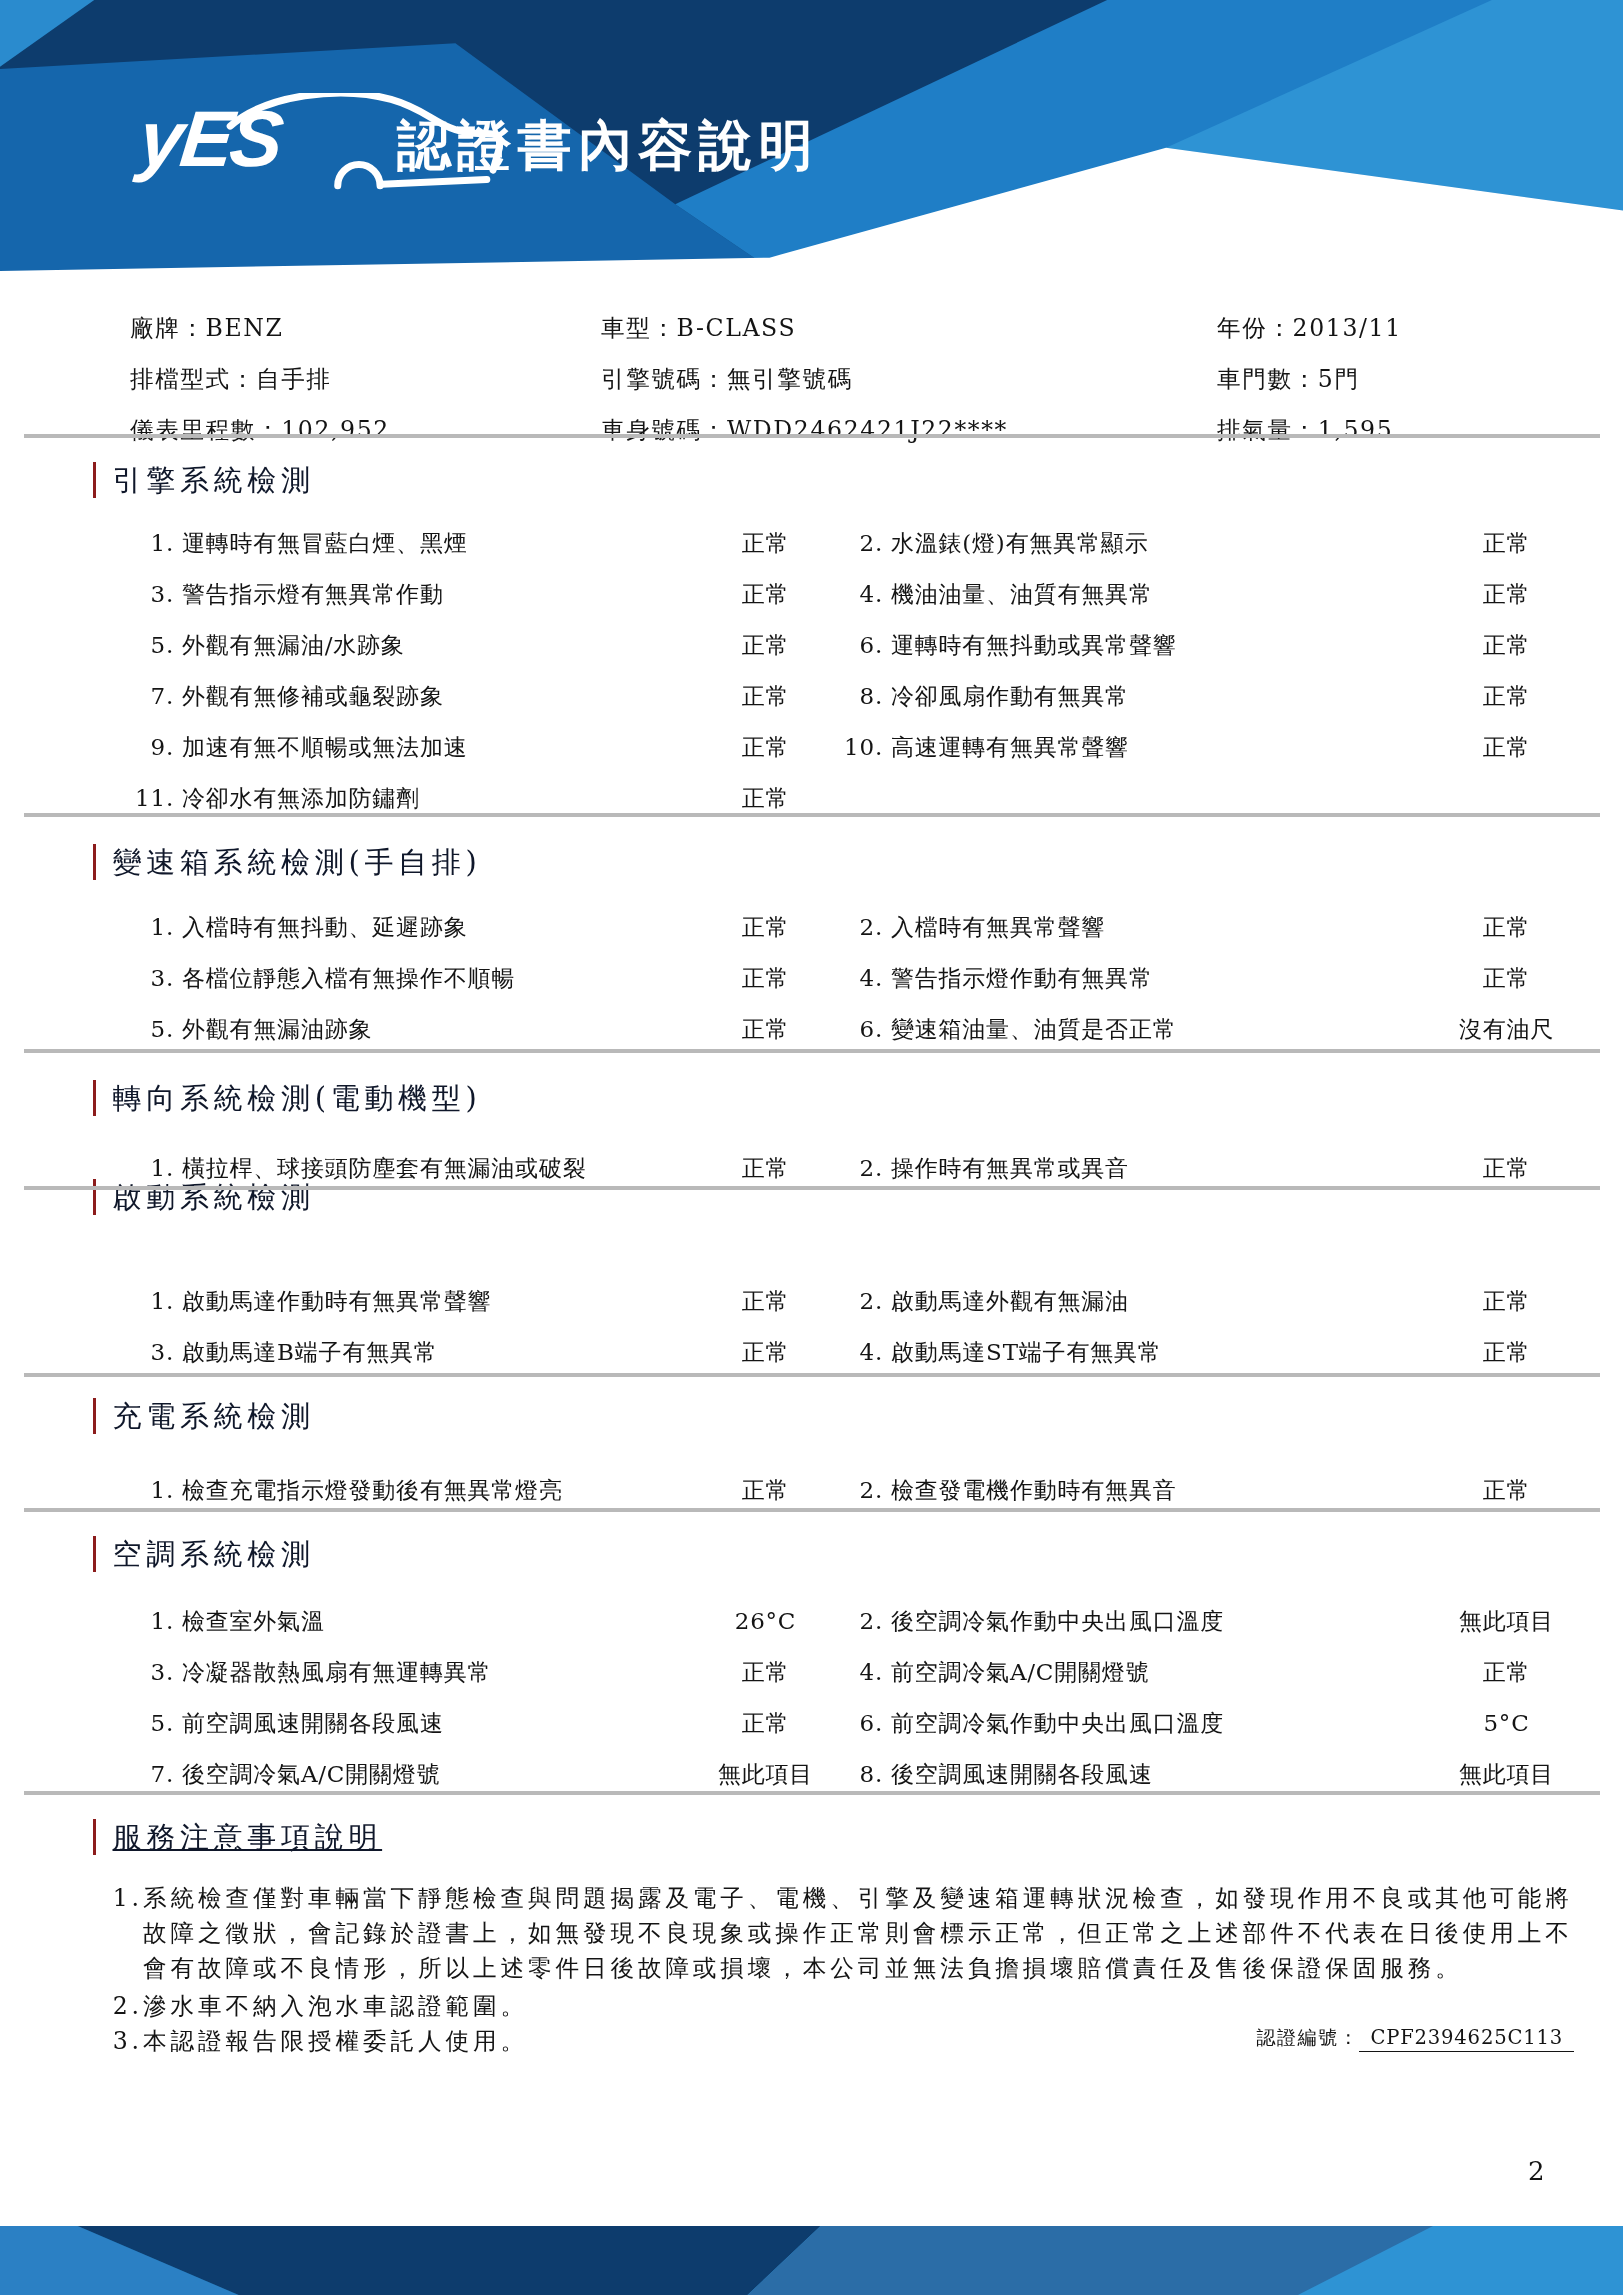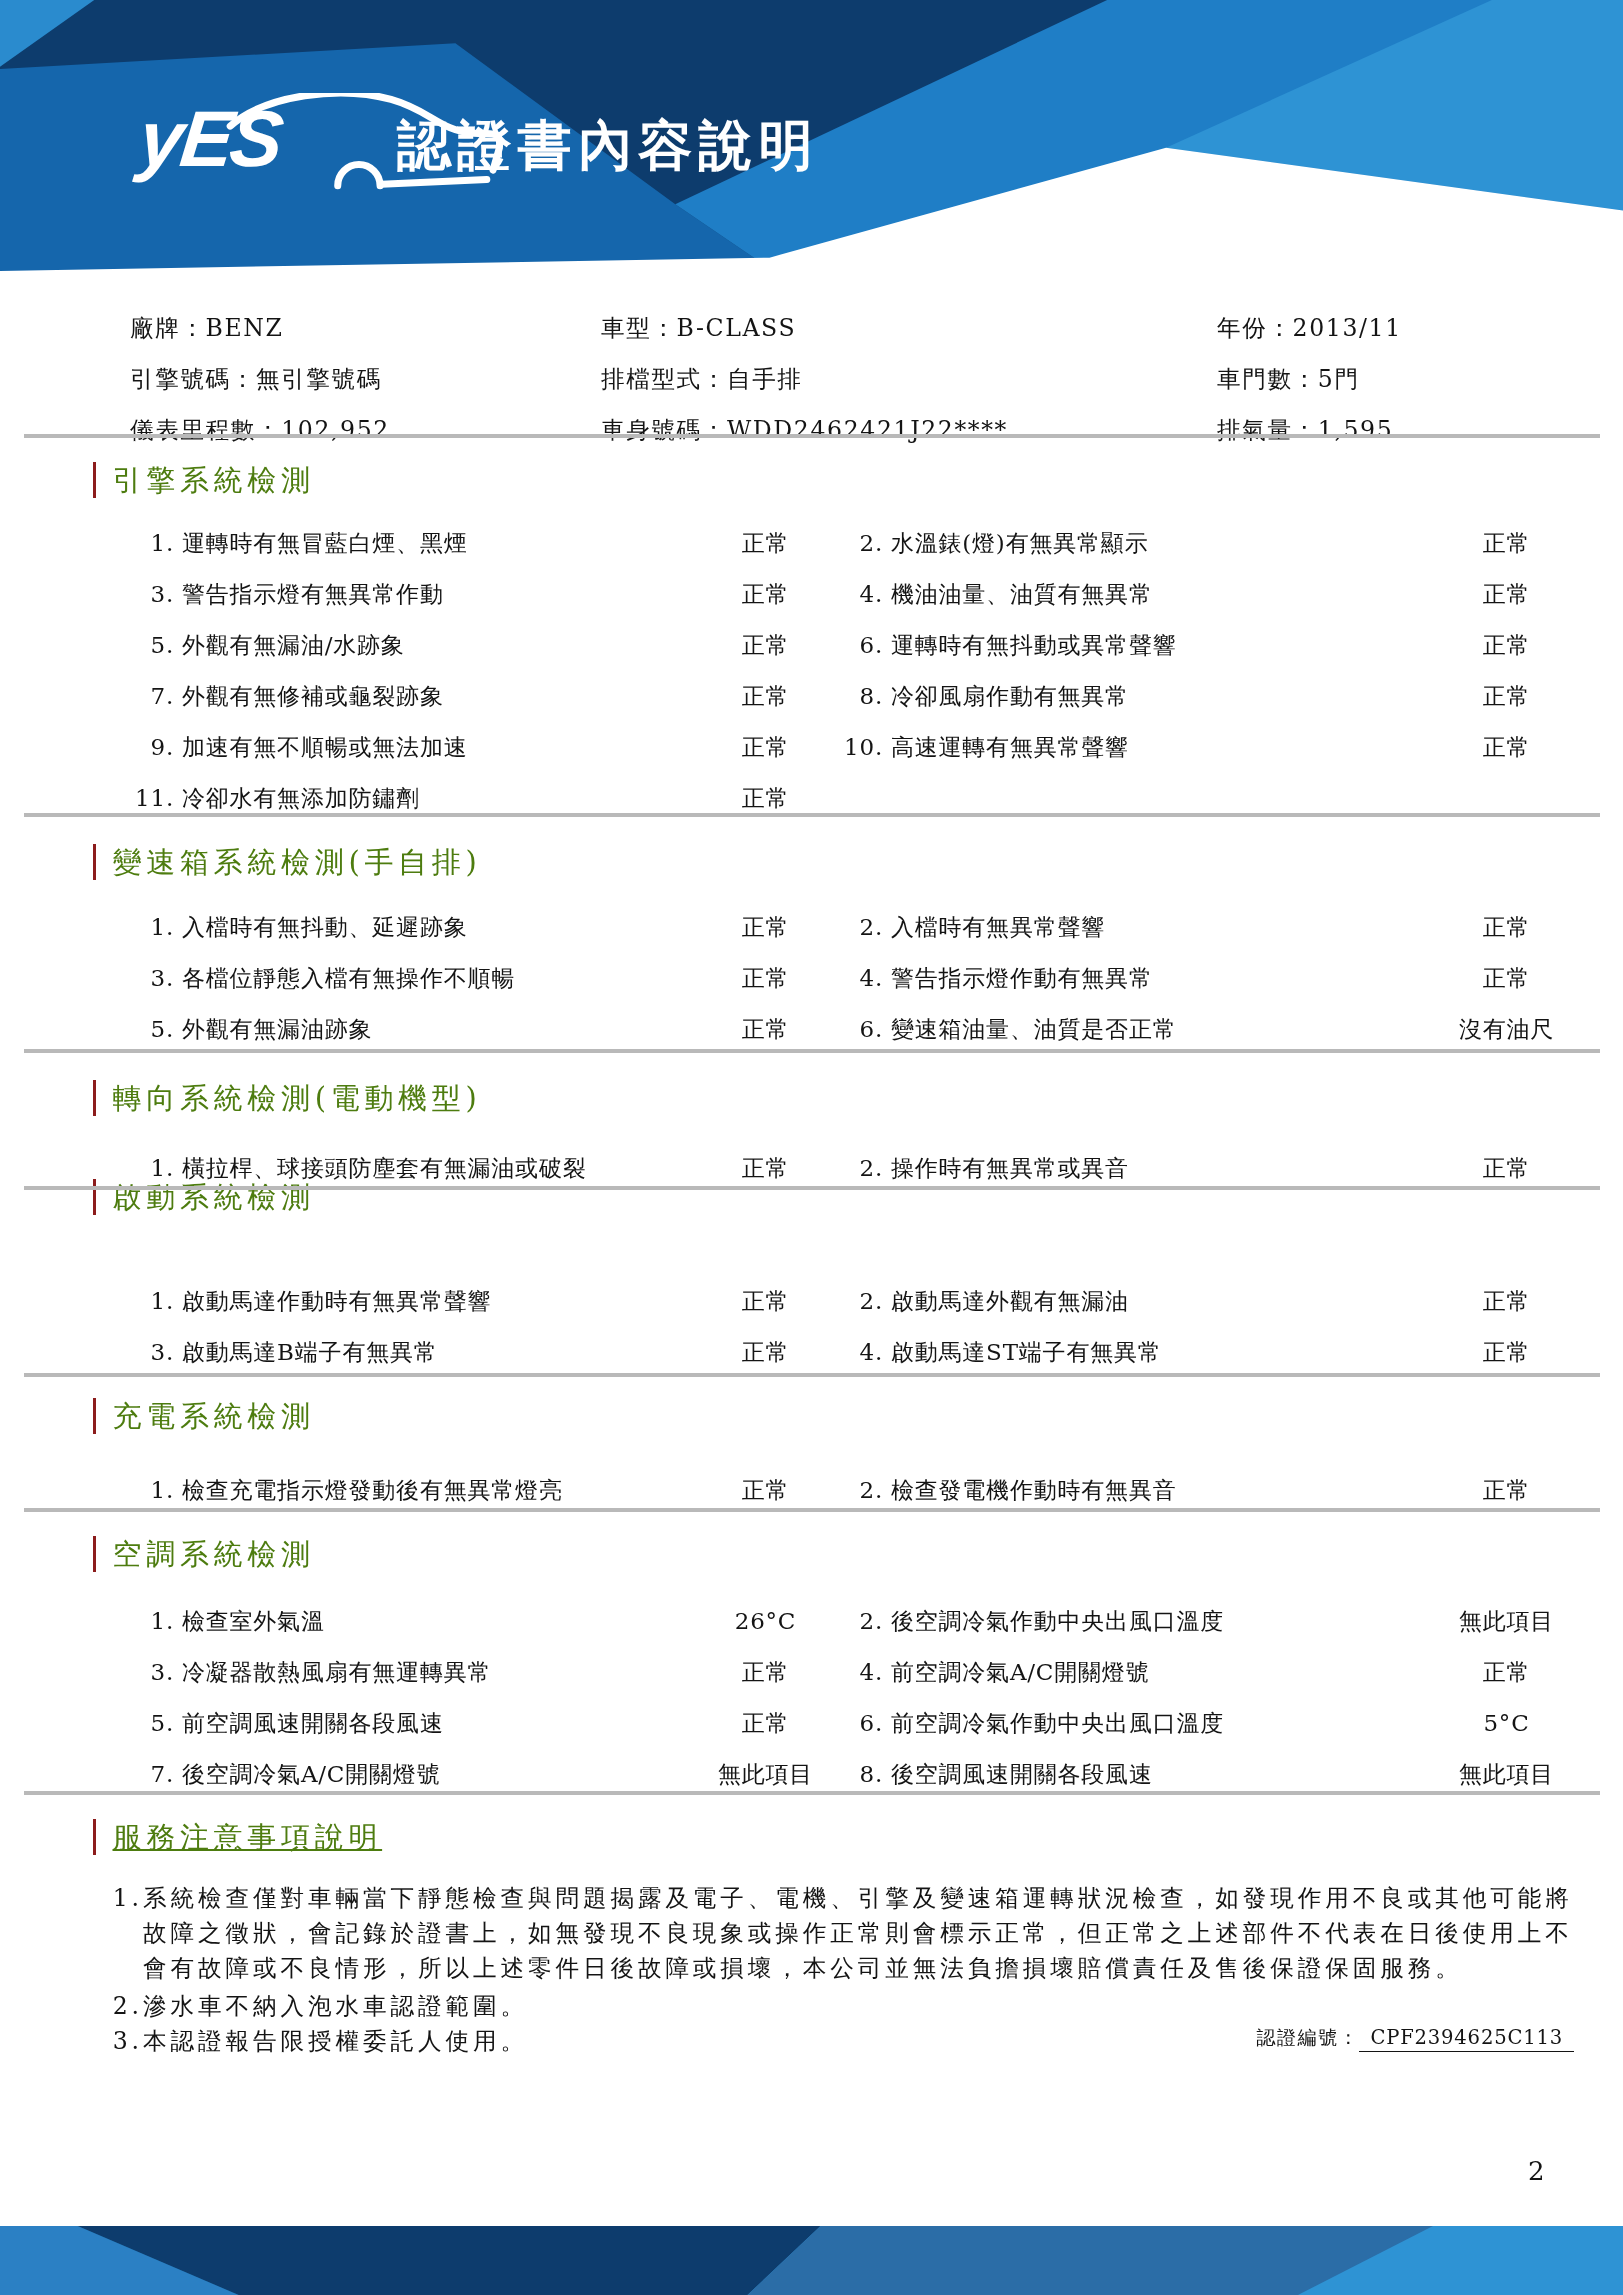--- a/index.html
+++ b/index.html
@@ -30,21 +30,21 @@
   
   #vehicle-info{
     position:absolute;left:130px;top:302px;width:1453px;
     display:grid;grid-template-columns:471px 616px 1fr;grid-auto-rows:51px;
     align-items:center;
   }
   .vi-cell{font-size:23.6px;letter-spacing:1.6px;white-space:nowrap;}
   
   .sec-title{
     position:absolute;left:93px;
-    color:#4d7c0f;font-size:29px;letter-spacing:4.7px;
+    color:#0f172a;font-size:29px;letter-spacing:4.7px;
     border-left:3.9px solid #8c1c1c;padding-left:16.5px;line-height:1.25;
     white-space:nowrap;
   }
   .items-grid{
     position:absolute;left:110px;width:1475px;
     display:grid;grid-template-columns:734px 741px;grid-auto-rows:51px;
     align-items:center;
   }
   .item{display:flex;align-items:baseline;font-size:23px;letter-spacing:0.8px;}
   .item .no{text-align:right;flex:none;}
@@ -95,22 +95,22 @@
         <path d="M 308,116 L 442,110" fill="none" stroke="#ffffff" stroke-width="9" stroke-linecap="round"></path>
       </svg>
     </div>
     <div id="header-title">認證書內容說明</div>
   </div>
 
   <div id="vehicle-info">
       <div class="vi-cell"><span>廠牌</span><span>：</span><span>BENZ</span></div>
       <div class="vi-cell"><span>車型</span><span>：</span><span>B-CLASS</span></div>
       <div class="vi-cell"><span>年份</span><span>：</span><span>2013/11</span></div>
+      <div class="vi-cell"><span>排檔型式</span><span>：</span><span>自手排</span></div>
       <div class="vi-cell"><span>引擎號碼</span><span>：</span><span>無引擎號碼</span></div>
-      <div class="vi-cell"><span>排檔型式</span><span>：</span><span>自手排</span></div>
       <div class="vi-cell"><span>車門數</span><span>：</span><span>5門</span></div>
       <div class="vi-cell"><span>儀表里程數</span><span>：</span><span>102,952</span></div>
       <div class="vi-cell"><span>車身號碼</span><span>：</span><span>WDD2462421J22****</span></div>
       <div class="vi-cell"><span>排氣量</span><span>：</span><span>1,595</span></div>
     </div>
 
   <div id="sections-root">
       <div class="sec-title" style="top: 462px;">引擎系統檢測</div>
       <div class="items-grid" style="top: 518px;">
         <div class="item col-left">

